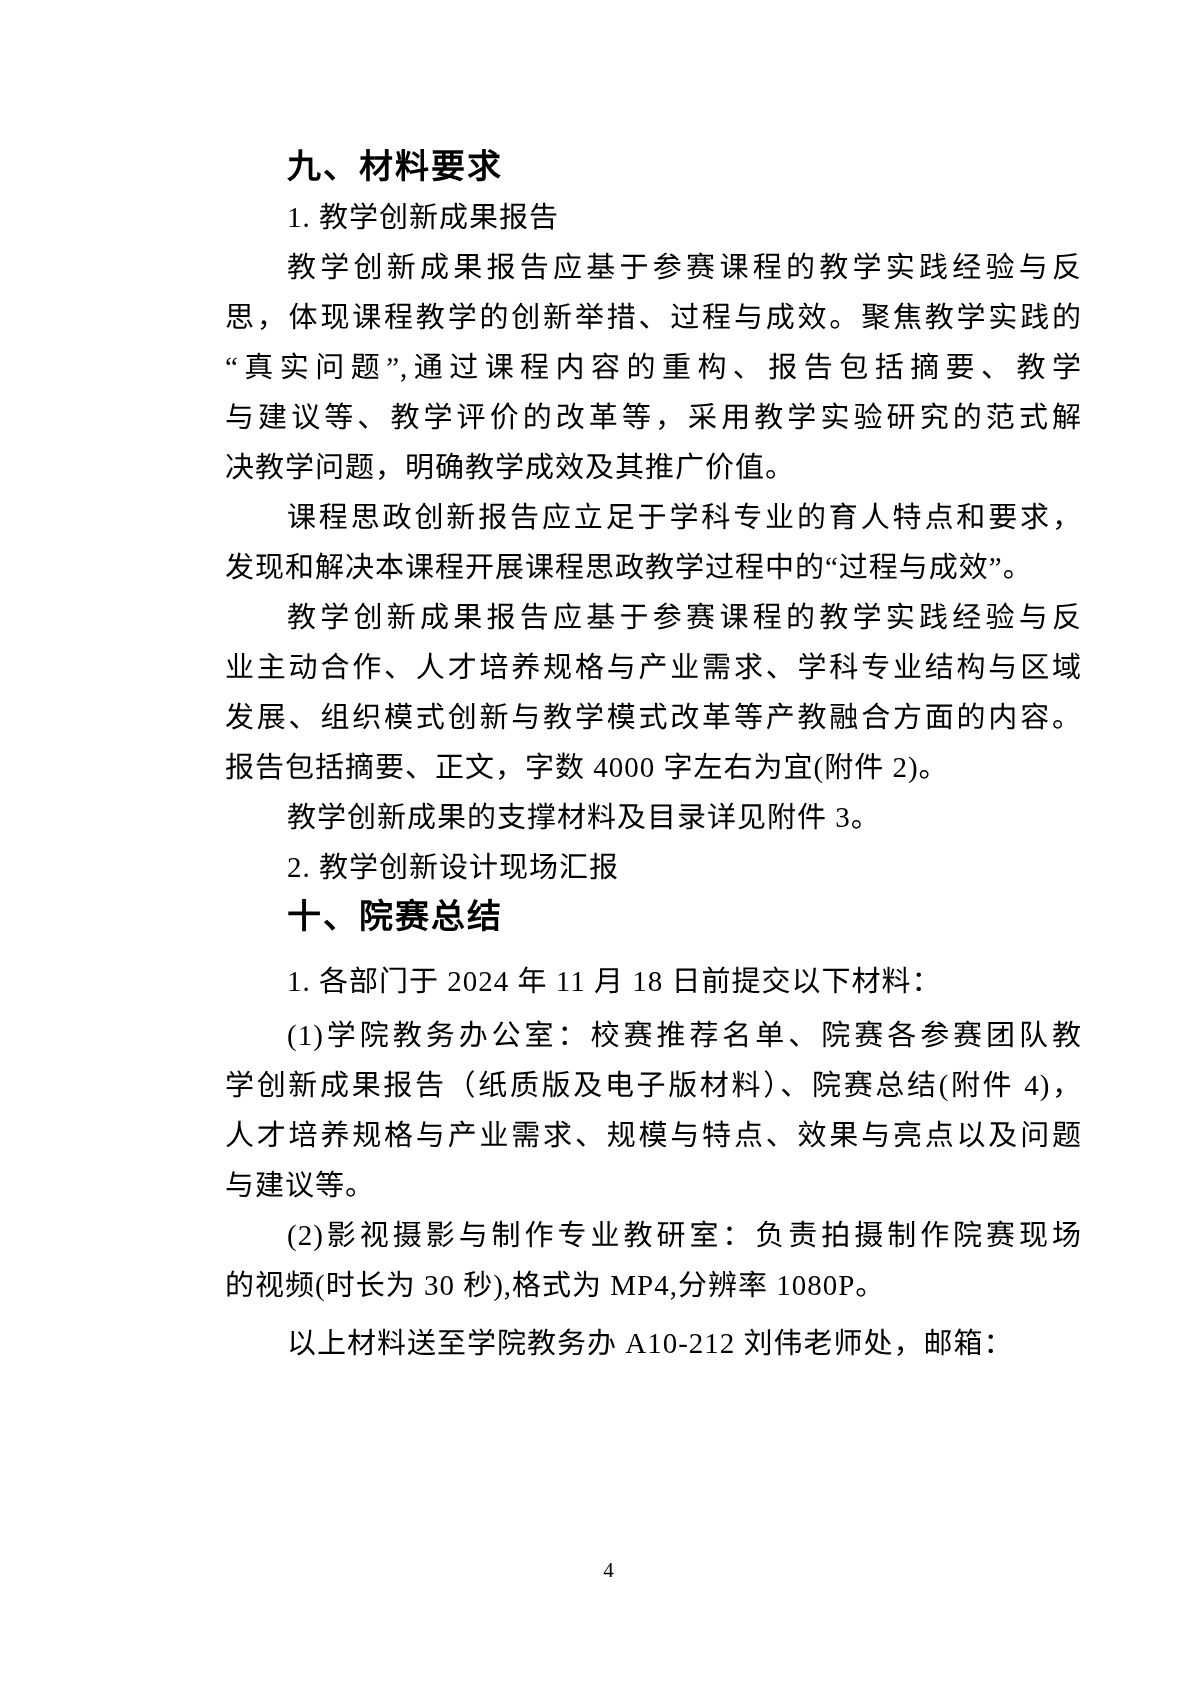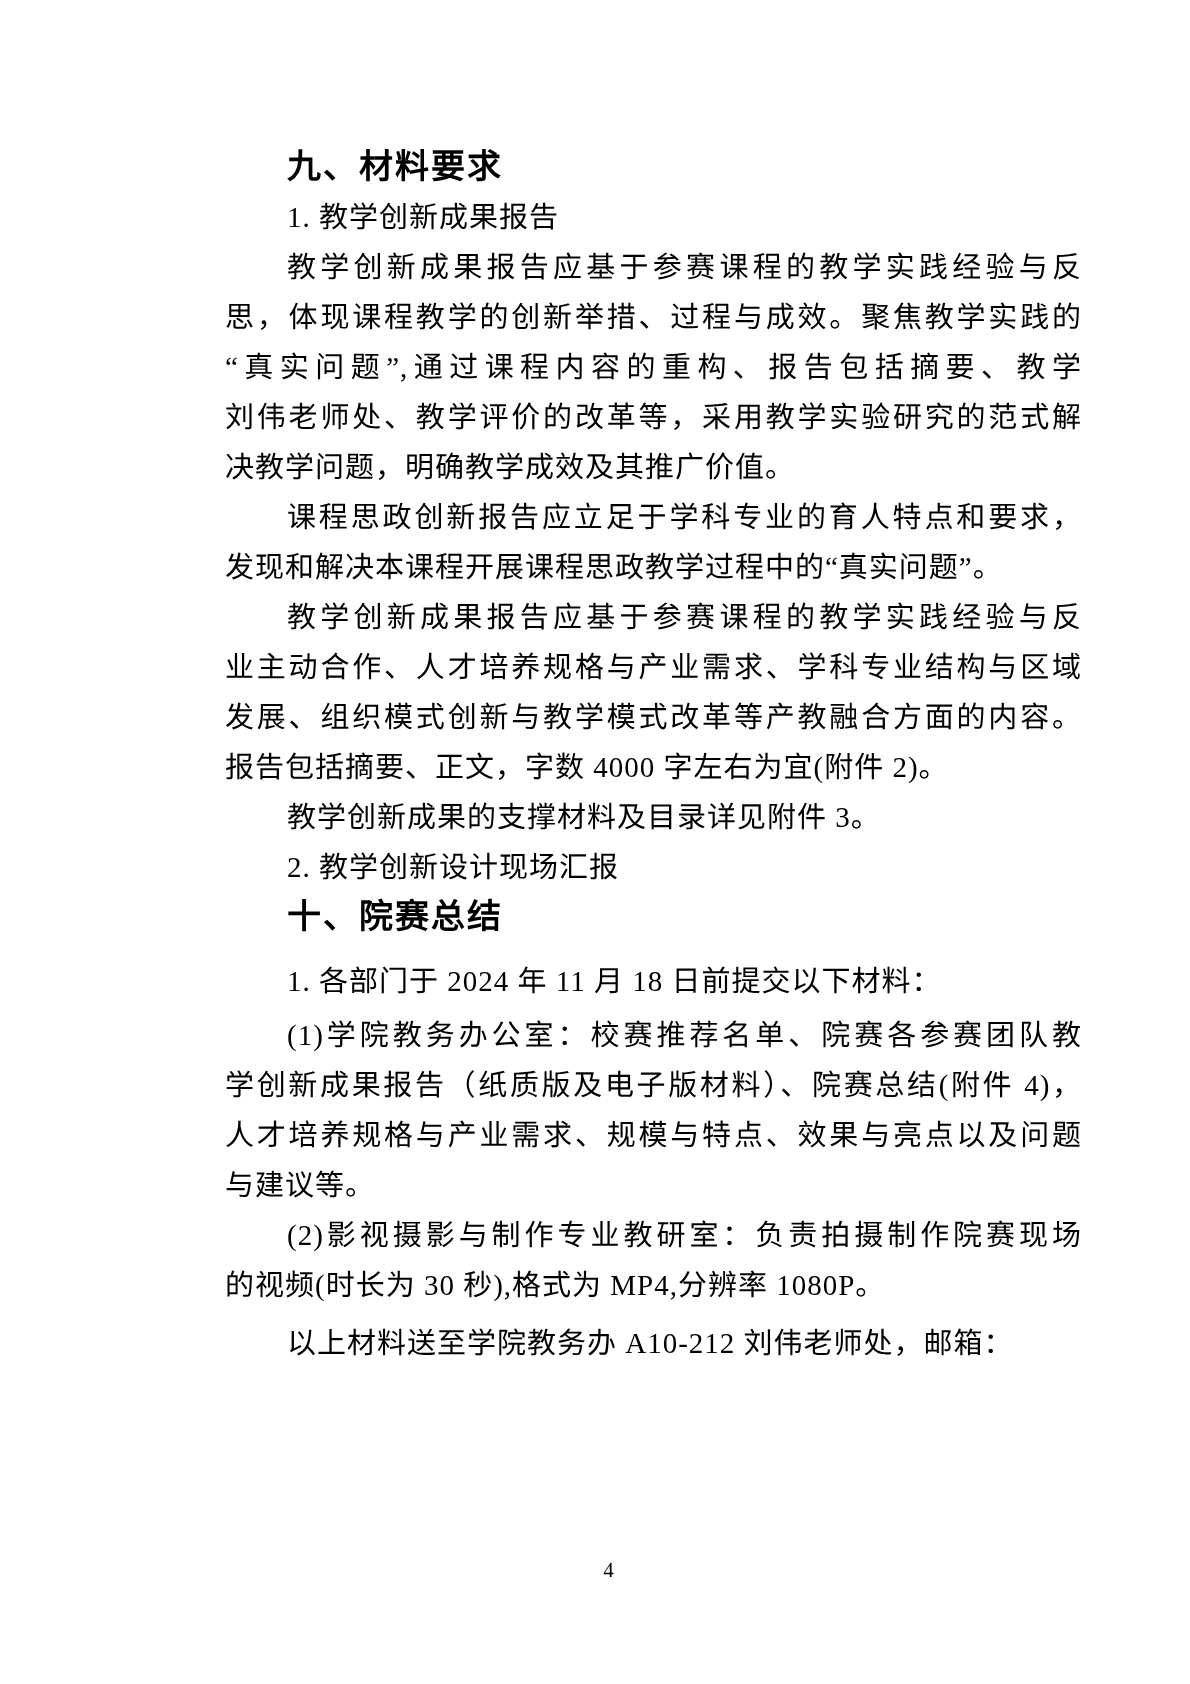--- a/index.html
+++ b/index.html
@@ -64,26 +64,26 @@
       <div class="block heading">
         <div class="line first">九、材料要求</div>
       </div>
       <div class="block para">
         <div class="line first">1. 教学创新成果报告</div>
       </div>
       <div class="block para">
         <div class="line first just">教学创新成果报告应基于参赛课程的教学实践经验与反</div>
         <div class="line just">思，体现课程教学的创新举措、过程与成效。聚焦教学实践的</div>
         <div class="line just">“真实问题”,通过课程内容的重构、报告包括摘要、教学</div>
-        <div class="line just">刘伟老师处、教学评价的改革等，采用教学实验研究的范式解</div>
+        <div class="line just">与建议等、教学评价的改革等，采用教学实验研究的范式解</div>
         <div class="line">决教学问题，明确教学成效及其推广价值。</div>
       </div>
       <div class="block para">
         <div class="line first just">课程思政创新报告应立足于学科专业的育人特点和要求，</div>
-        <div class="line">发现和解决本课程开展课程思政教学过程中的“真实问题”。</div>
+        <div class="line">发现和解决本课程开展课程思政教学过程中的“过程与成效”。</div>
       </div>
       <div class="block para">
         <div class="line first just">教学创新成果报告应基于参赛课程的教学实践经验与反</div>
         <div class="line just">业主动合作、人才培养规格与产业需求、学科专业结构与区域</div>
         <div class="line just">发展、组织模式创新与教学模式改革等产教融合方面的内容。</div>
         <div class="line">报告包括摘要、正文，字数 4000 字左右为宜(附件 2)。</div>
       </div>
       <div class="block para">
         <div class="line first">教学创新成果的支撑材料及目录详见附件 3。</div>
       </div>

